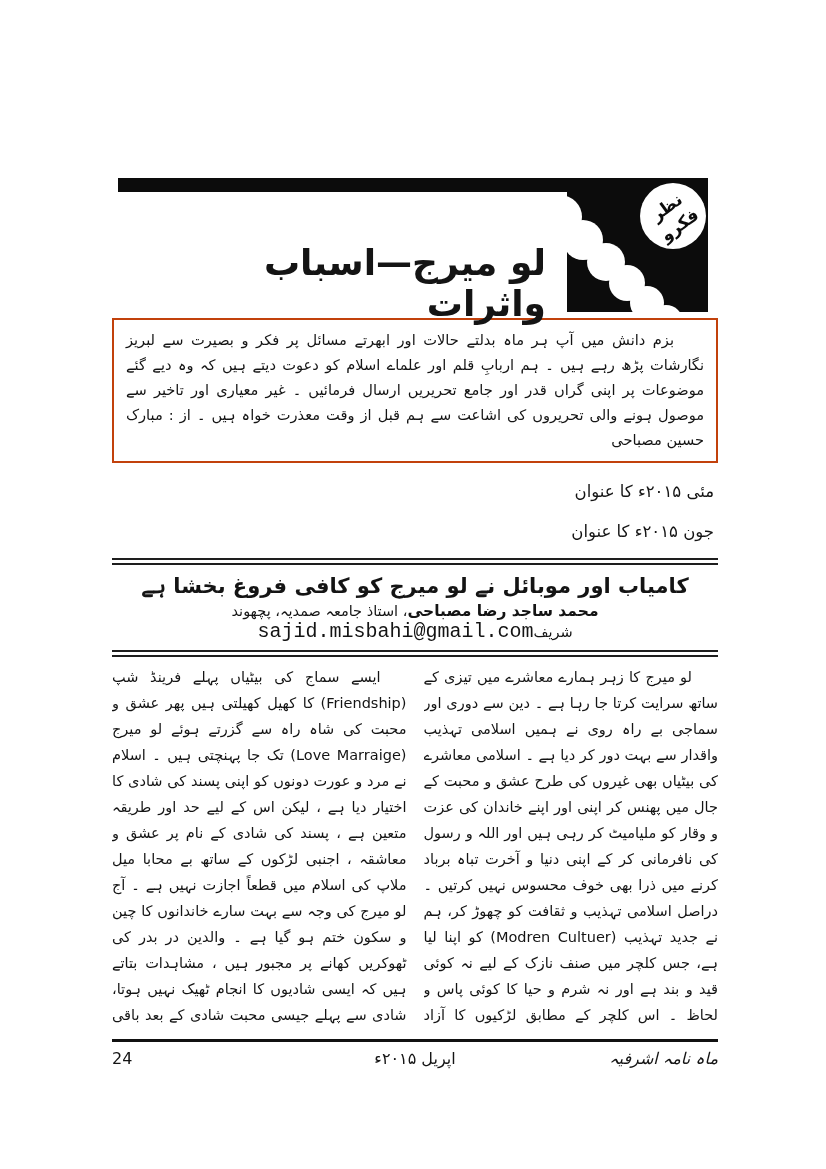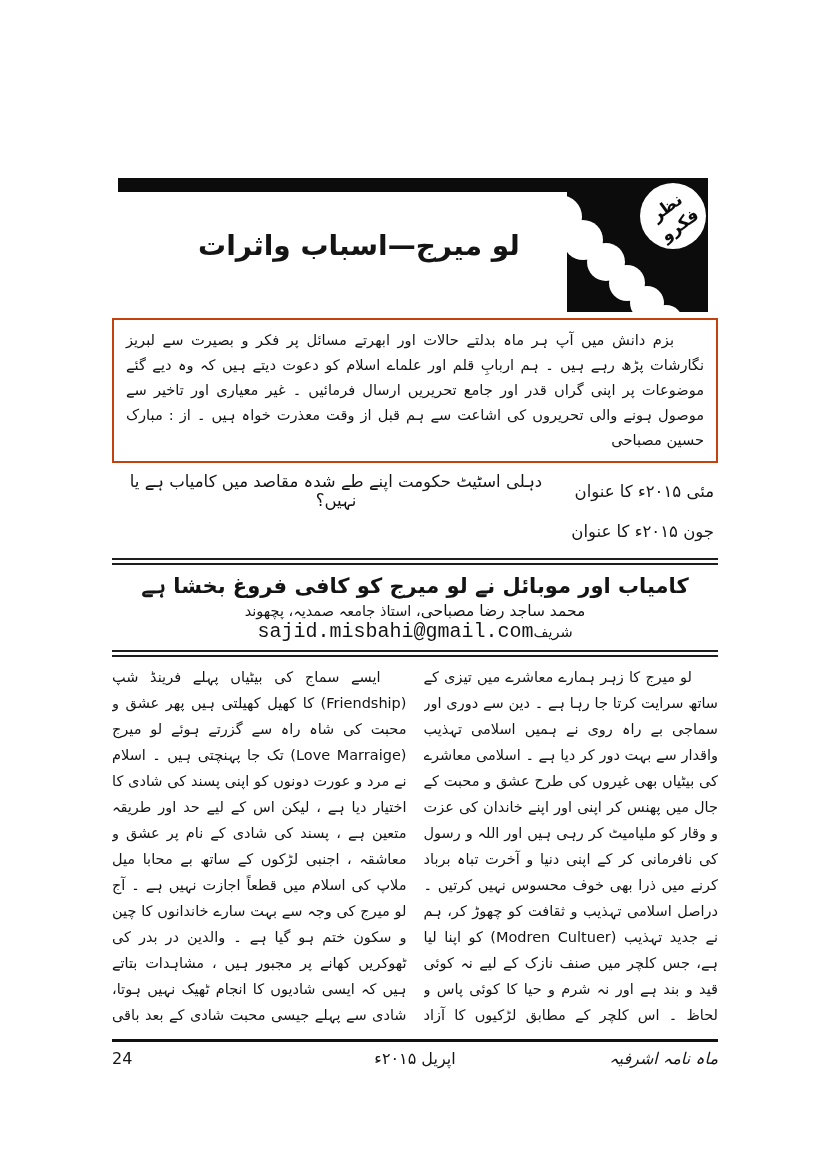--- a/index.html
+++ b/index.html
@@ -7,41 +7,41 @@
     width:826px;height:1169px;background:#ffffff;position:relative;
     font-family:"DejaVu Sans",sans-serif;color:#141414;margin:0 auto;
     overflow:hidden;
   }
   .content{position:absolute;left:112px;top:170px;width:606px;}
 
   
   .masthead{position:relative;height:148px;}
   .masthead svg{position:absolute;left:0;top:0;display:block;}
   .main-title{
-    position:absolute;left:86px;top:59px;width:348px;text-align:left;
-    direction:rtl;font-size:28px;font-weight:bold;letter-spacing:-1px;
+    position:absolute;left:86px;top:72px;width:348px;text-align:right;
+    direction:rtl;font-size:36px;font-weight:bold;letter-spacing:-1px;
   }
 
   
   .intro{
     border:2px solid #c2410c;padding:7px 12px 9px;direction:rtl;
     text-align:justify;font-size:14.6px;line-height:25px;text-indent:30px;
   }
 
   
   .topics{direction:rtl;margin:8px 4px 0;font-size:16.5px;}
   .topic-row{display:flex;align-items:center;height:40px;}
   .topic-label{width:158px;flex:none;}
   .topic-text{flex:1;text-align:center;}
 
   .sep{height:3px;border-top:2px solid #1e1e1e;border-bottom:2px solid #1e1e1e;margin:7px 0;}
 
   .heading{direction:rtl;text-align:center;font-size:21px;font-weight:bold;margin:9px 0 4px;}
   .author{direction:rtl;text-align:center;font-size:14.5px;margin:0 0 7px;}
-  .author .name{font-weight:normal;font-size:15.5px;}
+  .author .name{font-weight:bold;font-size:15.5px;}
   .author .email{direction:ltr;unicode-bidi:embed;font-family:Liberation Mono, monospace;font-size:20px;}
 
   
   .body-cols{display:flex;direction:rtl;gap:17px;margin-top:6px;}
   .col{
     flex:1;direction:rtl;text-align:justify;font-size:14.5px;line-height:26px;
     height:368px;overflow:hidden;text-indent:26px;
   }
 
   
@@ -85,21 +85,20 @@
       <div class="main-title">لو میرج—اسباب واثرات</div>
     </div>
 
     <div class="intro">
       <span>بزم دانش میں آپ ہر ماہ بدلتے حالات اور ابھرتے مسائل پر فکر و بصیرت سے لبریز نگارشات پڑھ رہے ہیں ۔ ہم اربابِ قلم اور علماے اسلام کو دعوت دیتے ہیں کہ وہ دیے گئے موضوعات پر اپنی گراں قدر اور جامع تحریریں ارسال فرمائیں ۔ غیر معیاری اور تاخیر سے موصول ہونے والی تحریروں کی اشاعت سے ہم قبل از وقت معذرت خواہ ہیں ۔ از : مبارک حسین مصباحی</span>
     </div>
 
     <div class="topics">
       <div class="topic-row">
         <span class="topic-label">مئی ۲۰۱۵ء کا عنوان</span>
-        <span class="topic-text">دہلی اسٹیٹ حکومت اپنے طے شدہ مقاصد میں کامیاب ہے یا نہیں؟</span>
       </div>
       <div class="topic-row">
         <span class="topic-label">جون ۲۰۱۵ء کا عنوان</span>
       </div>
     </div>
 
     <div class="sep"></div>
 
     <div class="heading">کامیاب اور موبائل نے لو میرج کو کافی فروغ بخشا ہے</div>
     <div class="author">

